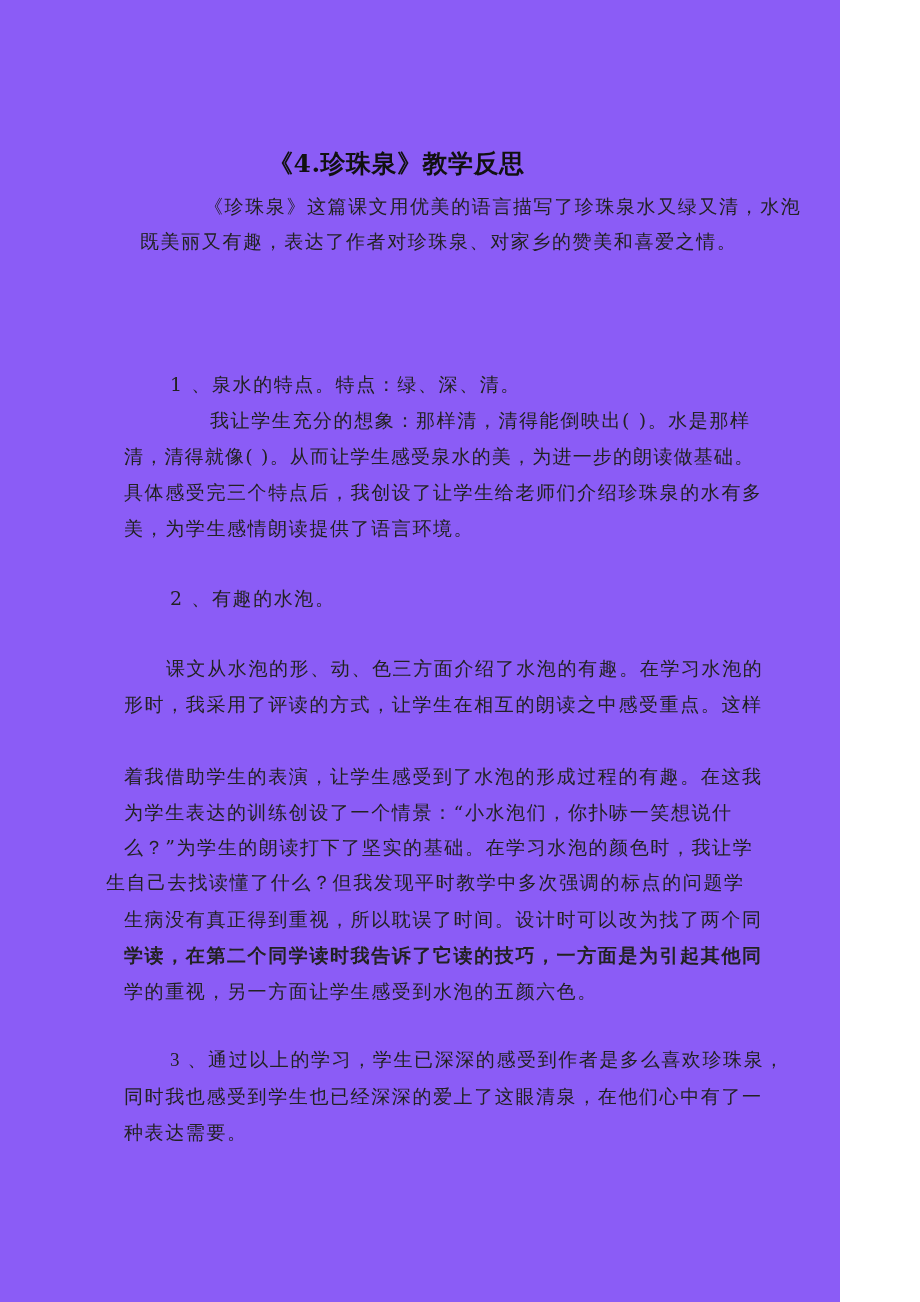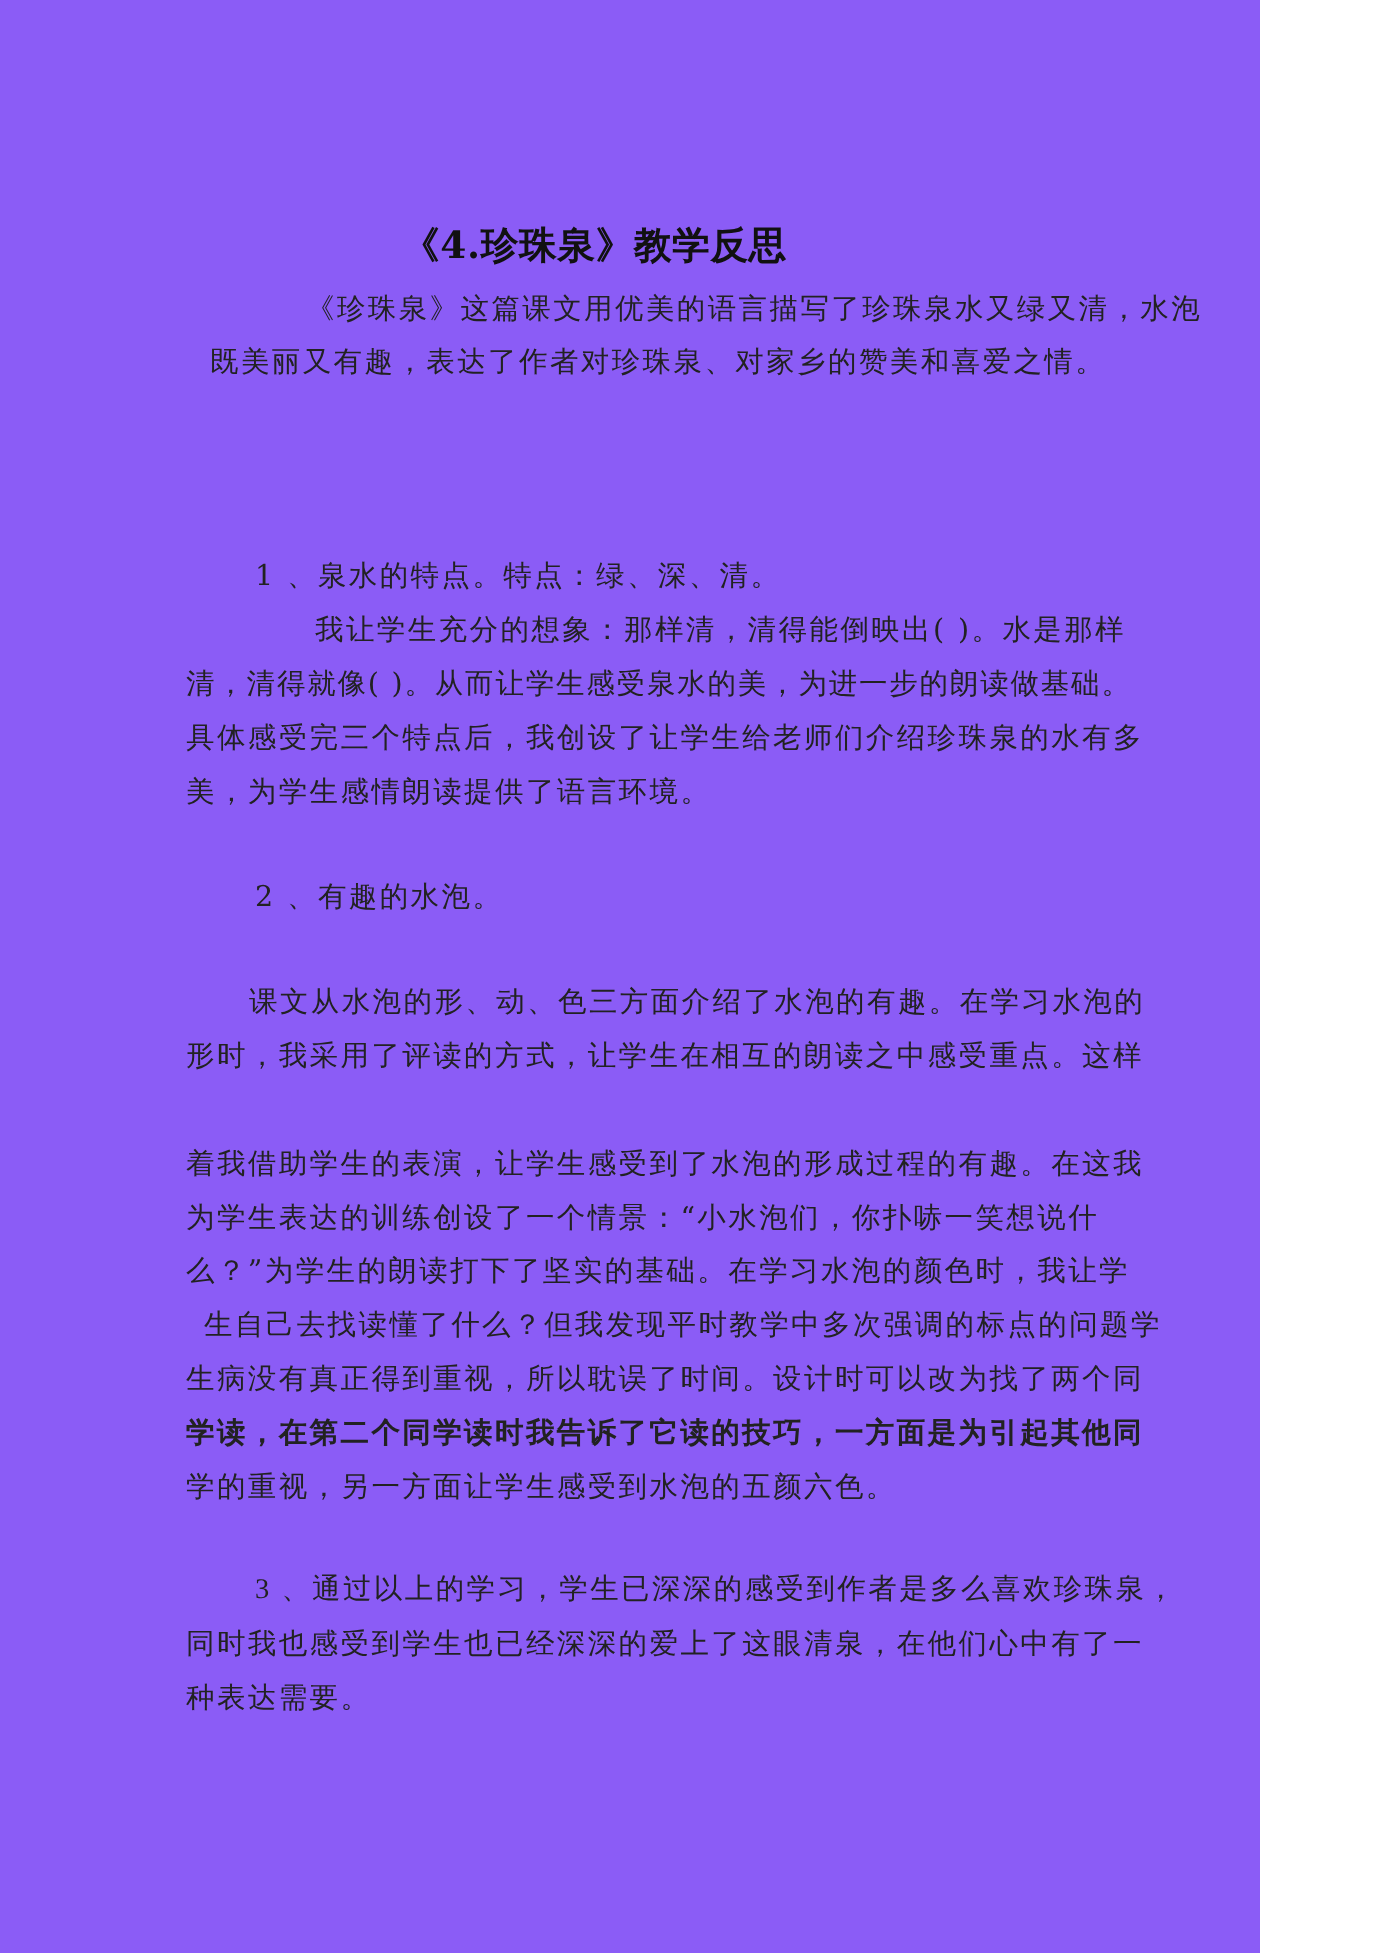--- a/index.html
+++ b/index.html
@@ -29,21 +29,21 @@
   <div class="line" style="left:124px; top:480px;">具体感受完三个特点后，我创设了让学生给老师们介绍珍珠泉的水有多</div>
   <div class="line" style="left:124px; top:516px;">美，为学生感情朗读提供了语言环境。</div>
 
   <div class="line" style="left:170px; top:586px;">2 、有趣的水泡。</div>
 
   <div class="line" style="left:166px; top:656px;">课文从水泡的形、动、色三方面介绍了水泡的有趣。在学习水泡的</div>
   <div class="line" style="left:124px; top:692px;">形时，我采用了评读的方式，让学生在相互的朗读之中感受重点。这样</div>
   <div class="line" style="left:124px; top:764px;">着我借助学生的表演，让学生感受到了水泡的形成过程的有趣。在这我</div>
   <div class="line" style="left:124px; top:800px;">为学生表达的训练创设了一个情景：“小水泡们，你扑哧一笑想说什</div>
   <div class="line" style="left:124px; top:835px;">么？”为学生的朗读打下了坚实的基础。在学习水泡的颜色时，我让学</div>
-  <div class="line" style="left:136px; top:871px;">生自己去找读懂了什么？但我发现平时教学中多次强调的标点的问题学</div>
+  <div class="line" style="left:106px; top:871px;font-family:Liberation Serif, serif;">生自己去找读懂了什么？但我发现平时教学中多次强调的标点的问题学</div>
   <div class="line" style="left:124px; top:907px;">生病没有真正得到重视，所以耽误了时间。设计时可以改为找了两个同</div>
   <div class="line" style="left:124px; top:943px;font-weight:bold;">学读，在第二个同学读时我告诉了它读的技巧，一方面是为引起其他同</div>
   <div class="line" style="left:124px; top:979px;">学的重视，另一方面让学生感受到水泡的五颜六色。</div>
 
   <div class="line" style="left:170px; top:1048px;font-family:Liberation Serif, serif;">3 、通过以上的学习，学生已深深的感受到作者是多么喜欢珍珠泉，</div>
   <div class="line" style="left:124px; top:1084px;">同时我也感受到学生也已经深深的爱上了这眼清泉，在他们心中有了一</div>
   <div class="line" style="left:124px; top:1120px;">种表达需要。</div>
 
 </div>
 

